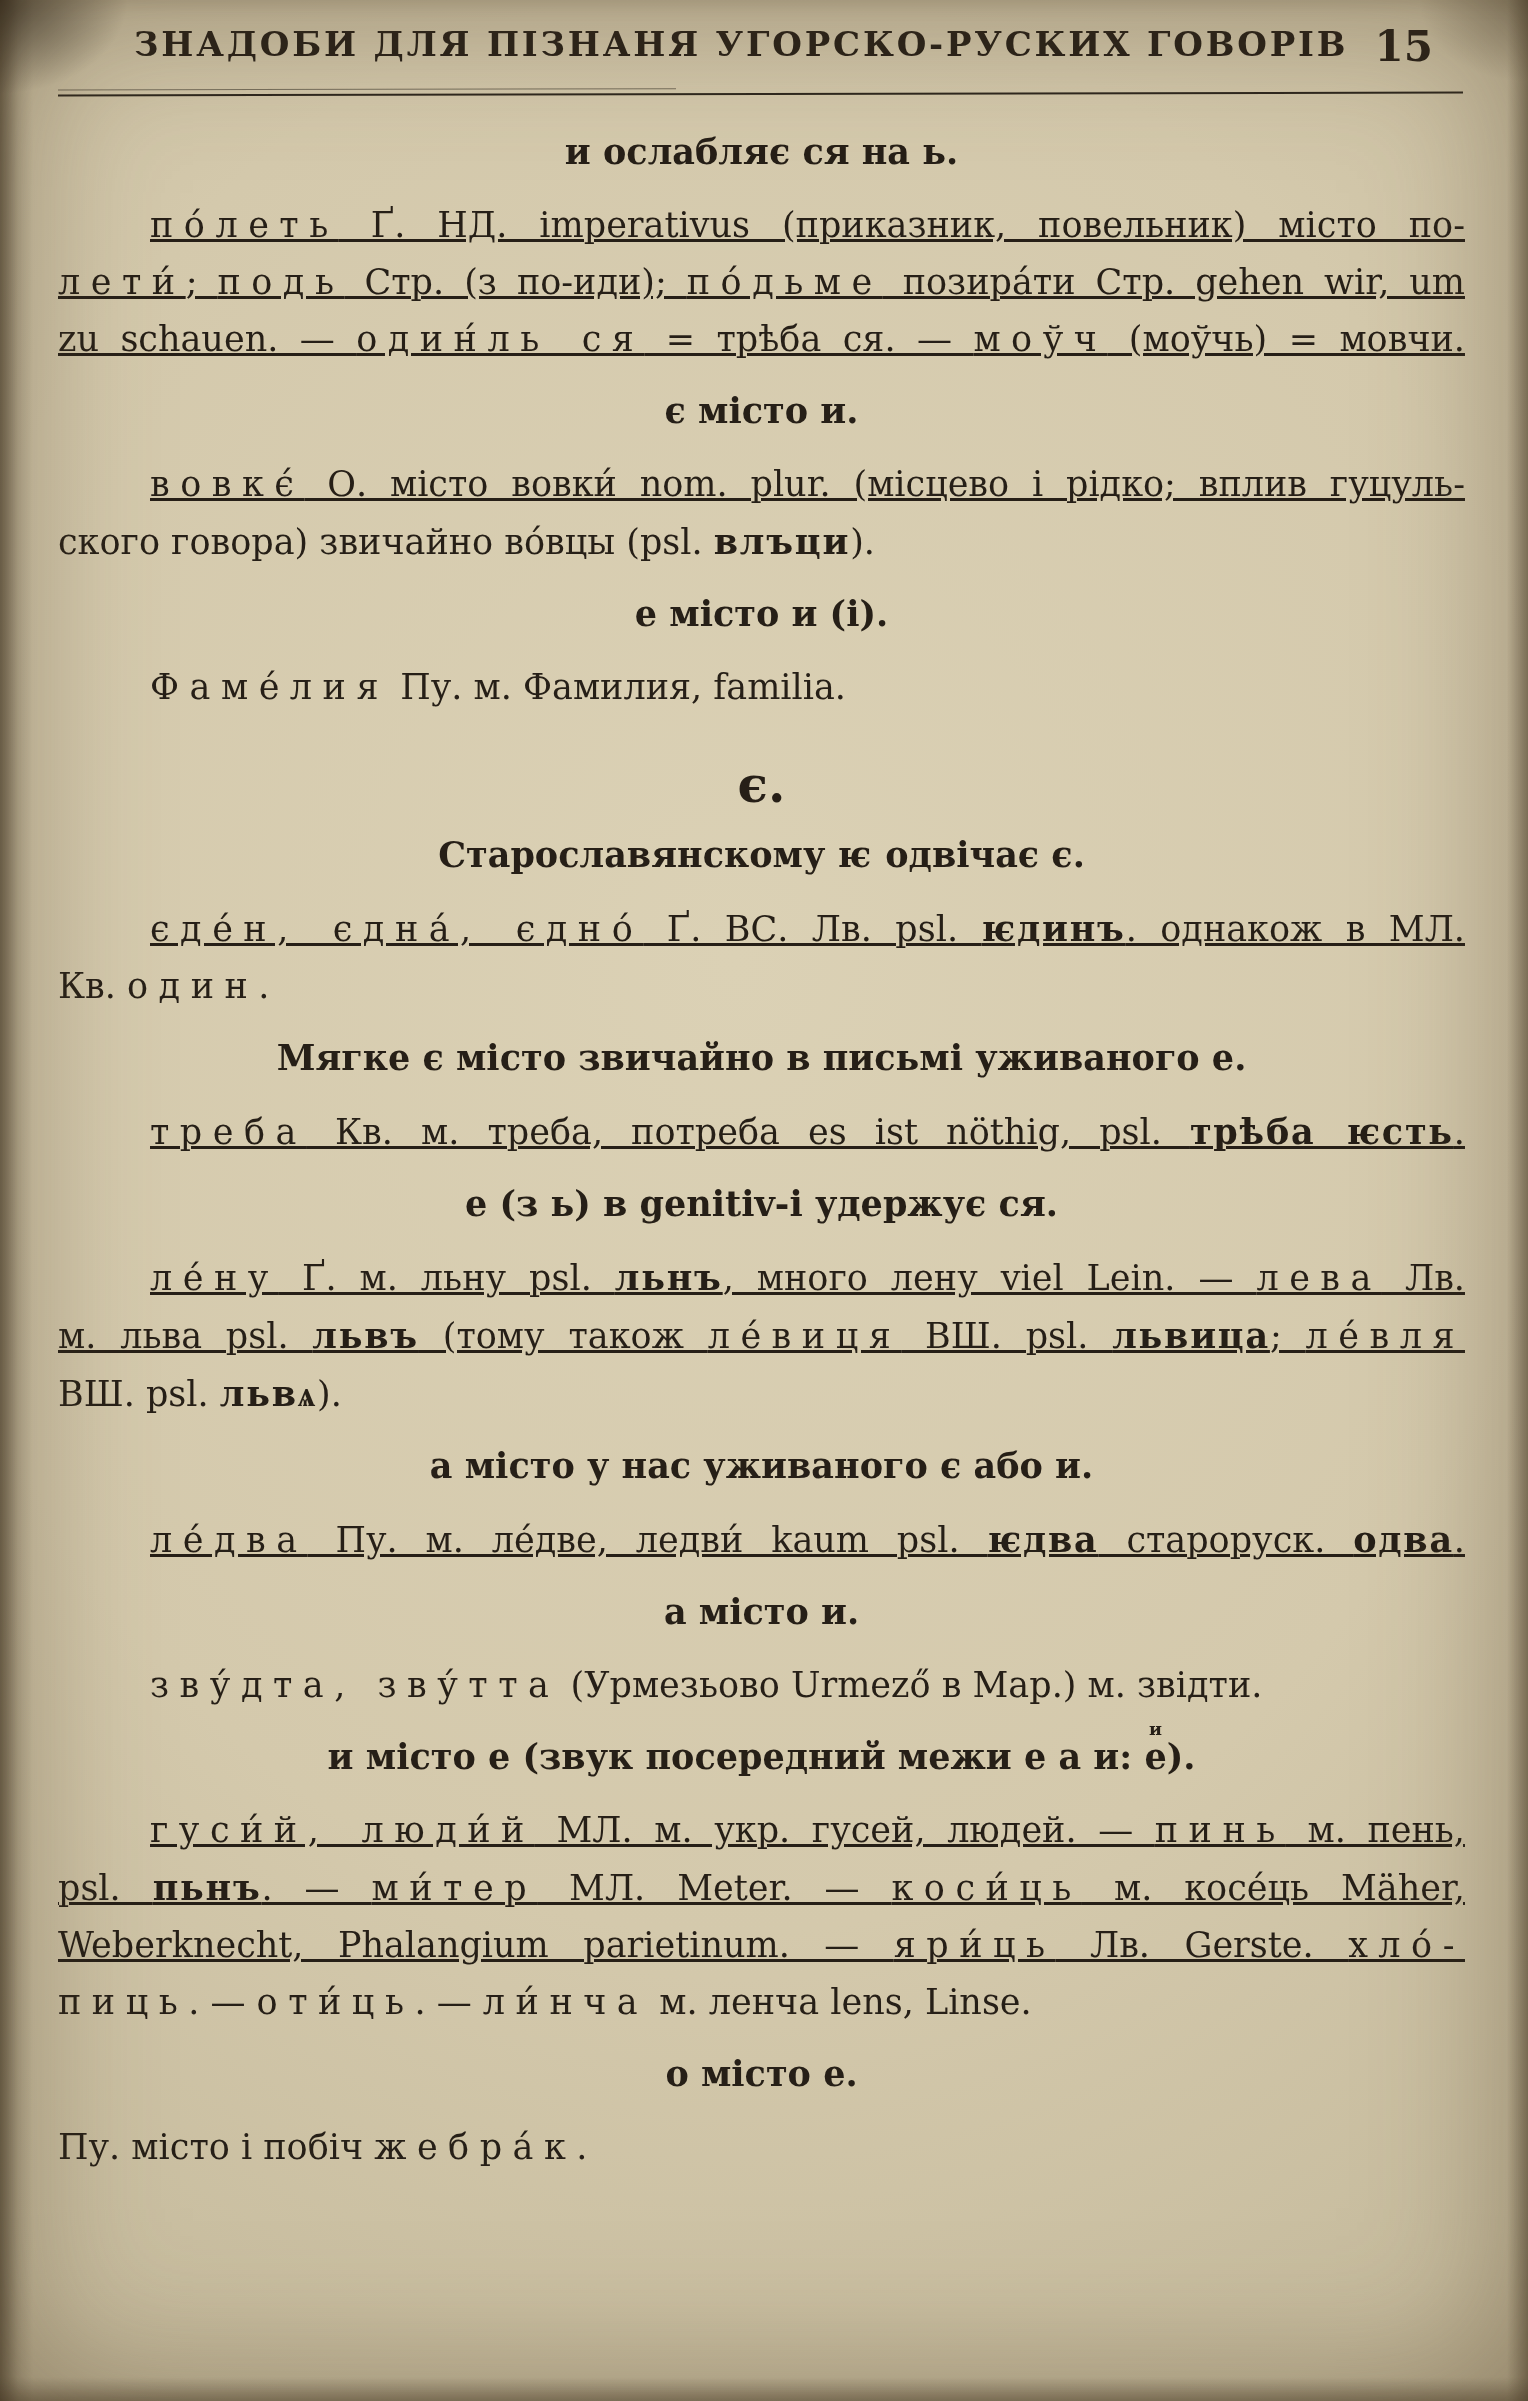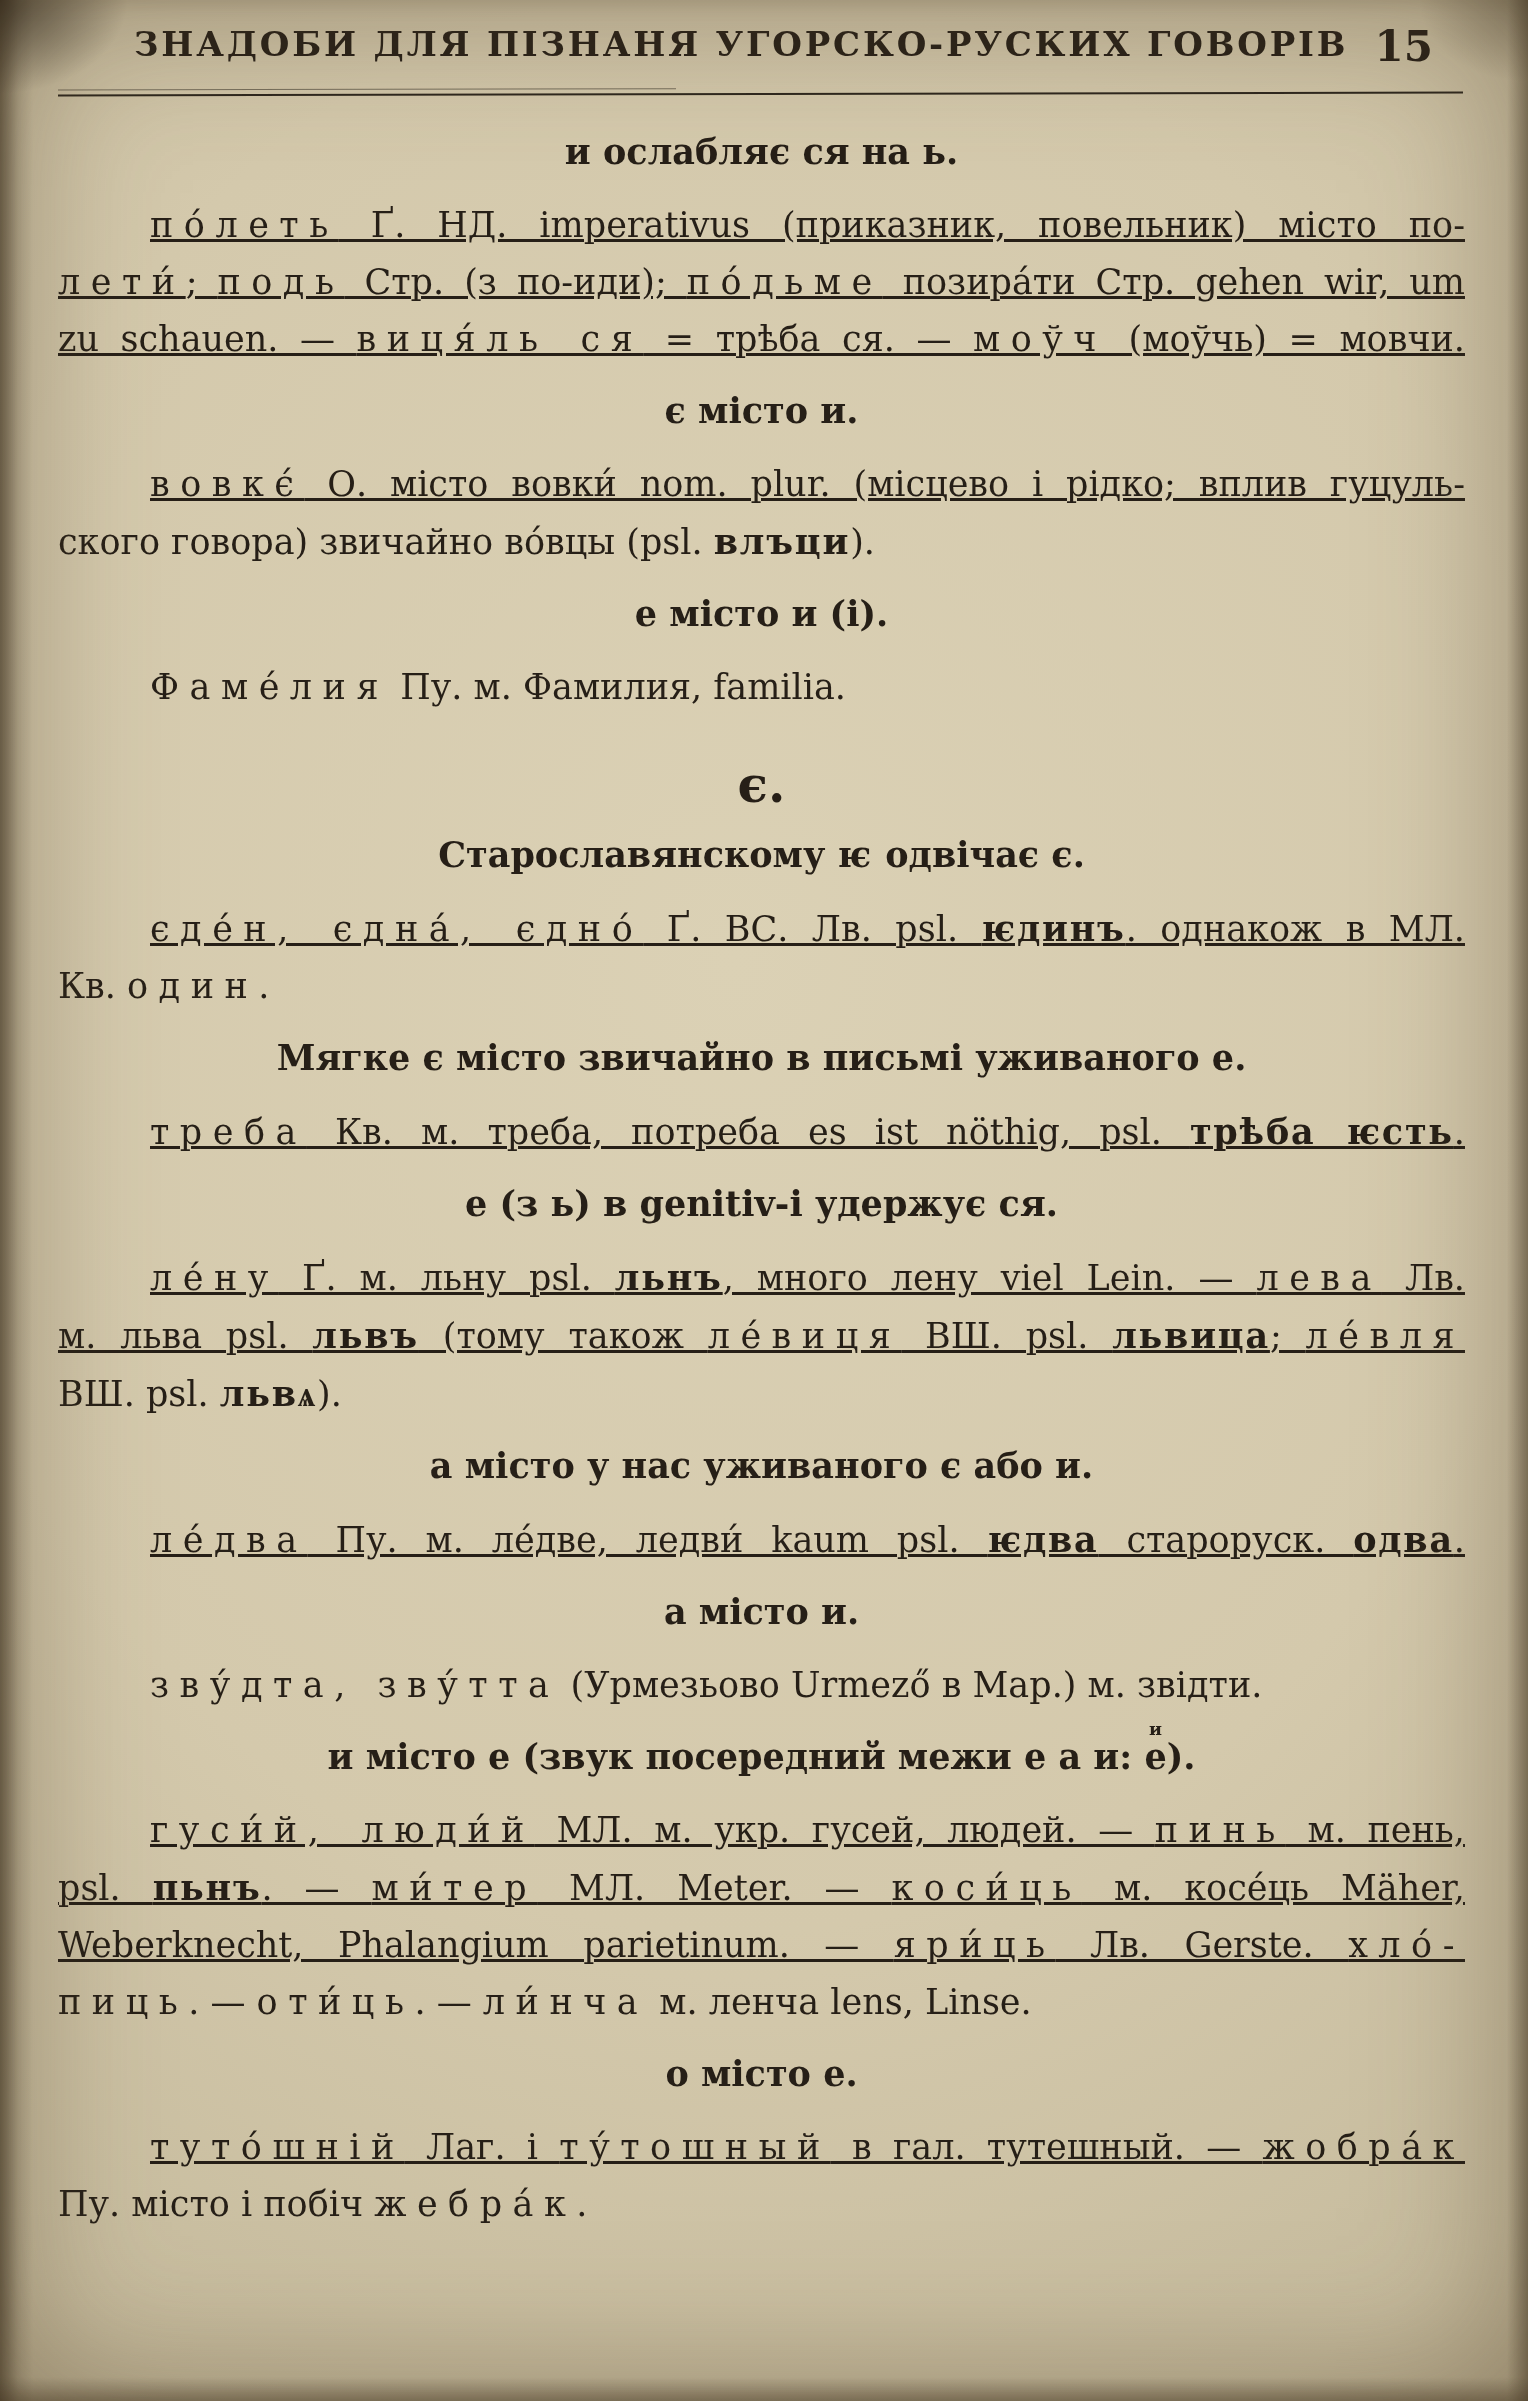--- a/index.html
+++ b/index.html
@@ -81,21 +81,21 @@
     <div class="page-number">15</div>
     <div class="header-rule"></div>
   </header>
 
   <main class="content" id="content">
       <section class="section">
         <div class="heading"><span>и ослабляє ся на ь.</span></div>
         <div class="para">
           <div class="line j ind"><span class="sp">по́леть</span><span> Ґ. НД. imperativus (приказник, повельник) місто по-</span></div>
           <div class="line j"><span class="sp">лети́</span><span>; </span><span class="sp">подь</span><span> Стр. (з по-иди); </span><span class="sp">по́дьме</span><span> позира́ти Стр. gehen wir, um</span></div>
-          <div class="line j"><span>zu schauen. — </span><span class="sp">виця́ль ся</span><span> = трѣба ся. — </span><span class="sp">моўч</span><span> (моўчь) = мовчи.</span></div>
+          <div class="line j"><span>zu schauen. — </span><span class="sp">один́ль ся</span><span> = трѣба ся. — </span><span class="sp">моўч</span><span> (моўчь) = мовчи.</span></div>
         </div>
       </section>
       <section class="section">
         <div class="heading"><span>є місто и.</span></div>
         <div class="para">
           <div class="line j ind"><span class="sp">вовкє́</span><span> О. місто вовки́ nom. plur. (місцево і рідко; вплив гуцуль-</span></div>
           <div class="line"><span>ского говора) звичайно во́вцы (psl. </span><span class="cs">влъци</span><span>).</span></div>
         </div>
       </section>
       <section class="section">
@@ -143,19 +143,18 @@
         <div class="para">
           <div class="line j ind"><span class="sp">гуси́й, люди́й</span><span> МЛ. м. укр. гусей, людей. — </span><span class="sp">пинь</span><span> м. пень,</span></div>
           <div class="line j"><span>psl. </span><span class="cs">пьнъ</span><span>. — </span><span class="sp">ми́тер</span><span> МЛ. Meter. — </span><span class="sp">коси́ць</span><span> м. косе́ць Mäher,</span></div>
           <div class="line j"><span>Weberknecht, Phalangium parietinum. — </span><span class="sp">яри́ць</span><span> Лв. Gerste. </span><span class="sp">хло́-</span></div>
           <div class="line"><span class="sp">пиць</span><span>. — </span><span class="sp">оти́ць</span><span>. — </span><span class="sp">ли́нча</span><span> м. ленча lens, Linse.</span></div>
         </div>
       </section>
       <section class="section">
         <div class="heading"><span>о місто е.</span></div>
         <div class="para">
-          <div class="line j ind"><span class="sp">туто́шній</span><span> Лаг. і </span><span class="sp">ту́тошный</span><span> в гал. тутешный. — </span><span class="sp">жобра́к</span></div>
           <div class="line"><span>Пу. місто і побіч </span><span class="sp">жебра́к</span><span>.</span></div>
         </div>
       </section>
     </main>
 </div>
 
 
 </body></html>

